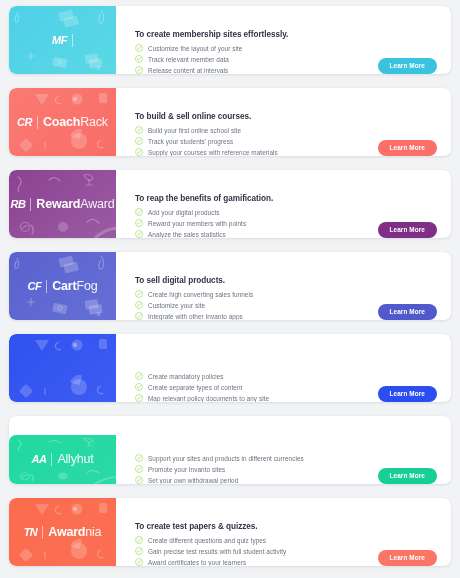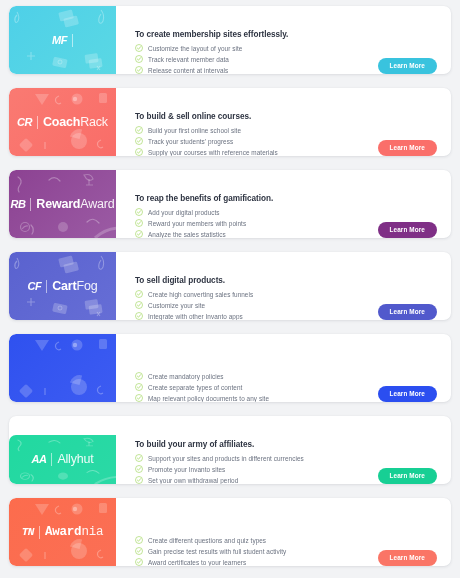--- a/index.html
+++ b/index.html
@@ -444,21 +444,20 @@
       <div class="logo">
         <span class="mark">AA</span>
         <span class="divider-v"></span>
         <span class="wordmark">
           <span class="b"></span><span class="l">Allyhut</span>
         </span>
       </div>
     </div>
     <div class="body">
       <div class="textcol">
-        <div class="headline">To build your army of affiliates.</div>
         <div>
       <div class="feature">
         <span>
                 <svg viewBox="0 0 16 16" class="check">
   <circle cx="8" cy="8" r="7" fill="none" stroke="#a8d96a" stroke-width="1.4"></circle>
   <path d="M4.8 8.2 L7 10.4 L11.3 5.3" fill="none" stroke="#a8d96a" stroke-width="1.6" stroke-linecap="round" stroke-linejoin="round"></path>
 </svg>
               </span>
         <span>Support your sites and products in different currencies</span>
       </div>
@@ -481,21 +480,21 @@
         <span>Set your own withdrawal period</span>
       </div>
           </div>
       </div>
       <div class="btncol">
         <button class="learn" style="background:#17cf94;">Learn More</button>
       </div>
     </div>
     </div>
     <div class="card">
-    <div class="thumb" style="background:linear-gradient(135deg, #fc6c4d, #fb6f55);font-family:Liberation Mono, monospace;">
+    <div class="thumb" style="background:linear-gradient(135deg, #fc6c4d, #fb6f55);">
       <svg class="pattern" viewBox="0 0 107 68" preserveAspectRatio="none">
 
     <g fill="rgba(255,255,255,.20)">
       <path d="M26 6 l14 0 -7 11 z"></path>
       <circle cx="68" cy="11" r="5.5"></circle>
       <path d="M62 50 a10 10 0 0 1 10 -10 l0 10 z" transform="rotate(15 67 45)"></path>
       <circle cx="70" cy="53" r="8"></circle>
       <rect x="90" y="5" width="8" height="10" rx="1.5"></rect>
       <rect x="12" y="52" width="10" height="10" rx="1.6" transform="rotate(45 17 57)"></rect>
     </g>
@@ -509,20 +508,21 @@
       <div class="logo">
         <span class="mark">TN</span>
         <span class="divider-v"></span>
         <span class="wordmark">
           <span class="b">Award</span><span class="l">nia</span>
         </span>
       </div>
     </div>
     <div class="body">
       <div class="textcol">
+        <div class="headline">To create test papers &amp; quizzes.</div>
         <div>
       <div class="feature">
         <span>
                 <svg viewBox="0 0 16 16" class="check">
   <circle cx="8" cy="8" r="7" fill="none" stroke="#a8d96a" stroke-width="1.4"></circle>
   <path d="M4.8 8.2 L7 10.4 L11.3 5.3" fill="none" stroke="#a8d96a" stroke-width="1.6" stroke-linecap="round" stroke-linejoin="round"></path>
 </svg>
               </span>
         <span>Create different questions and quiz types</span>
       </div>

